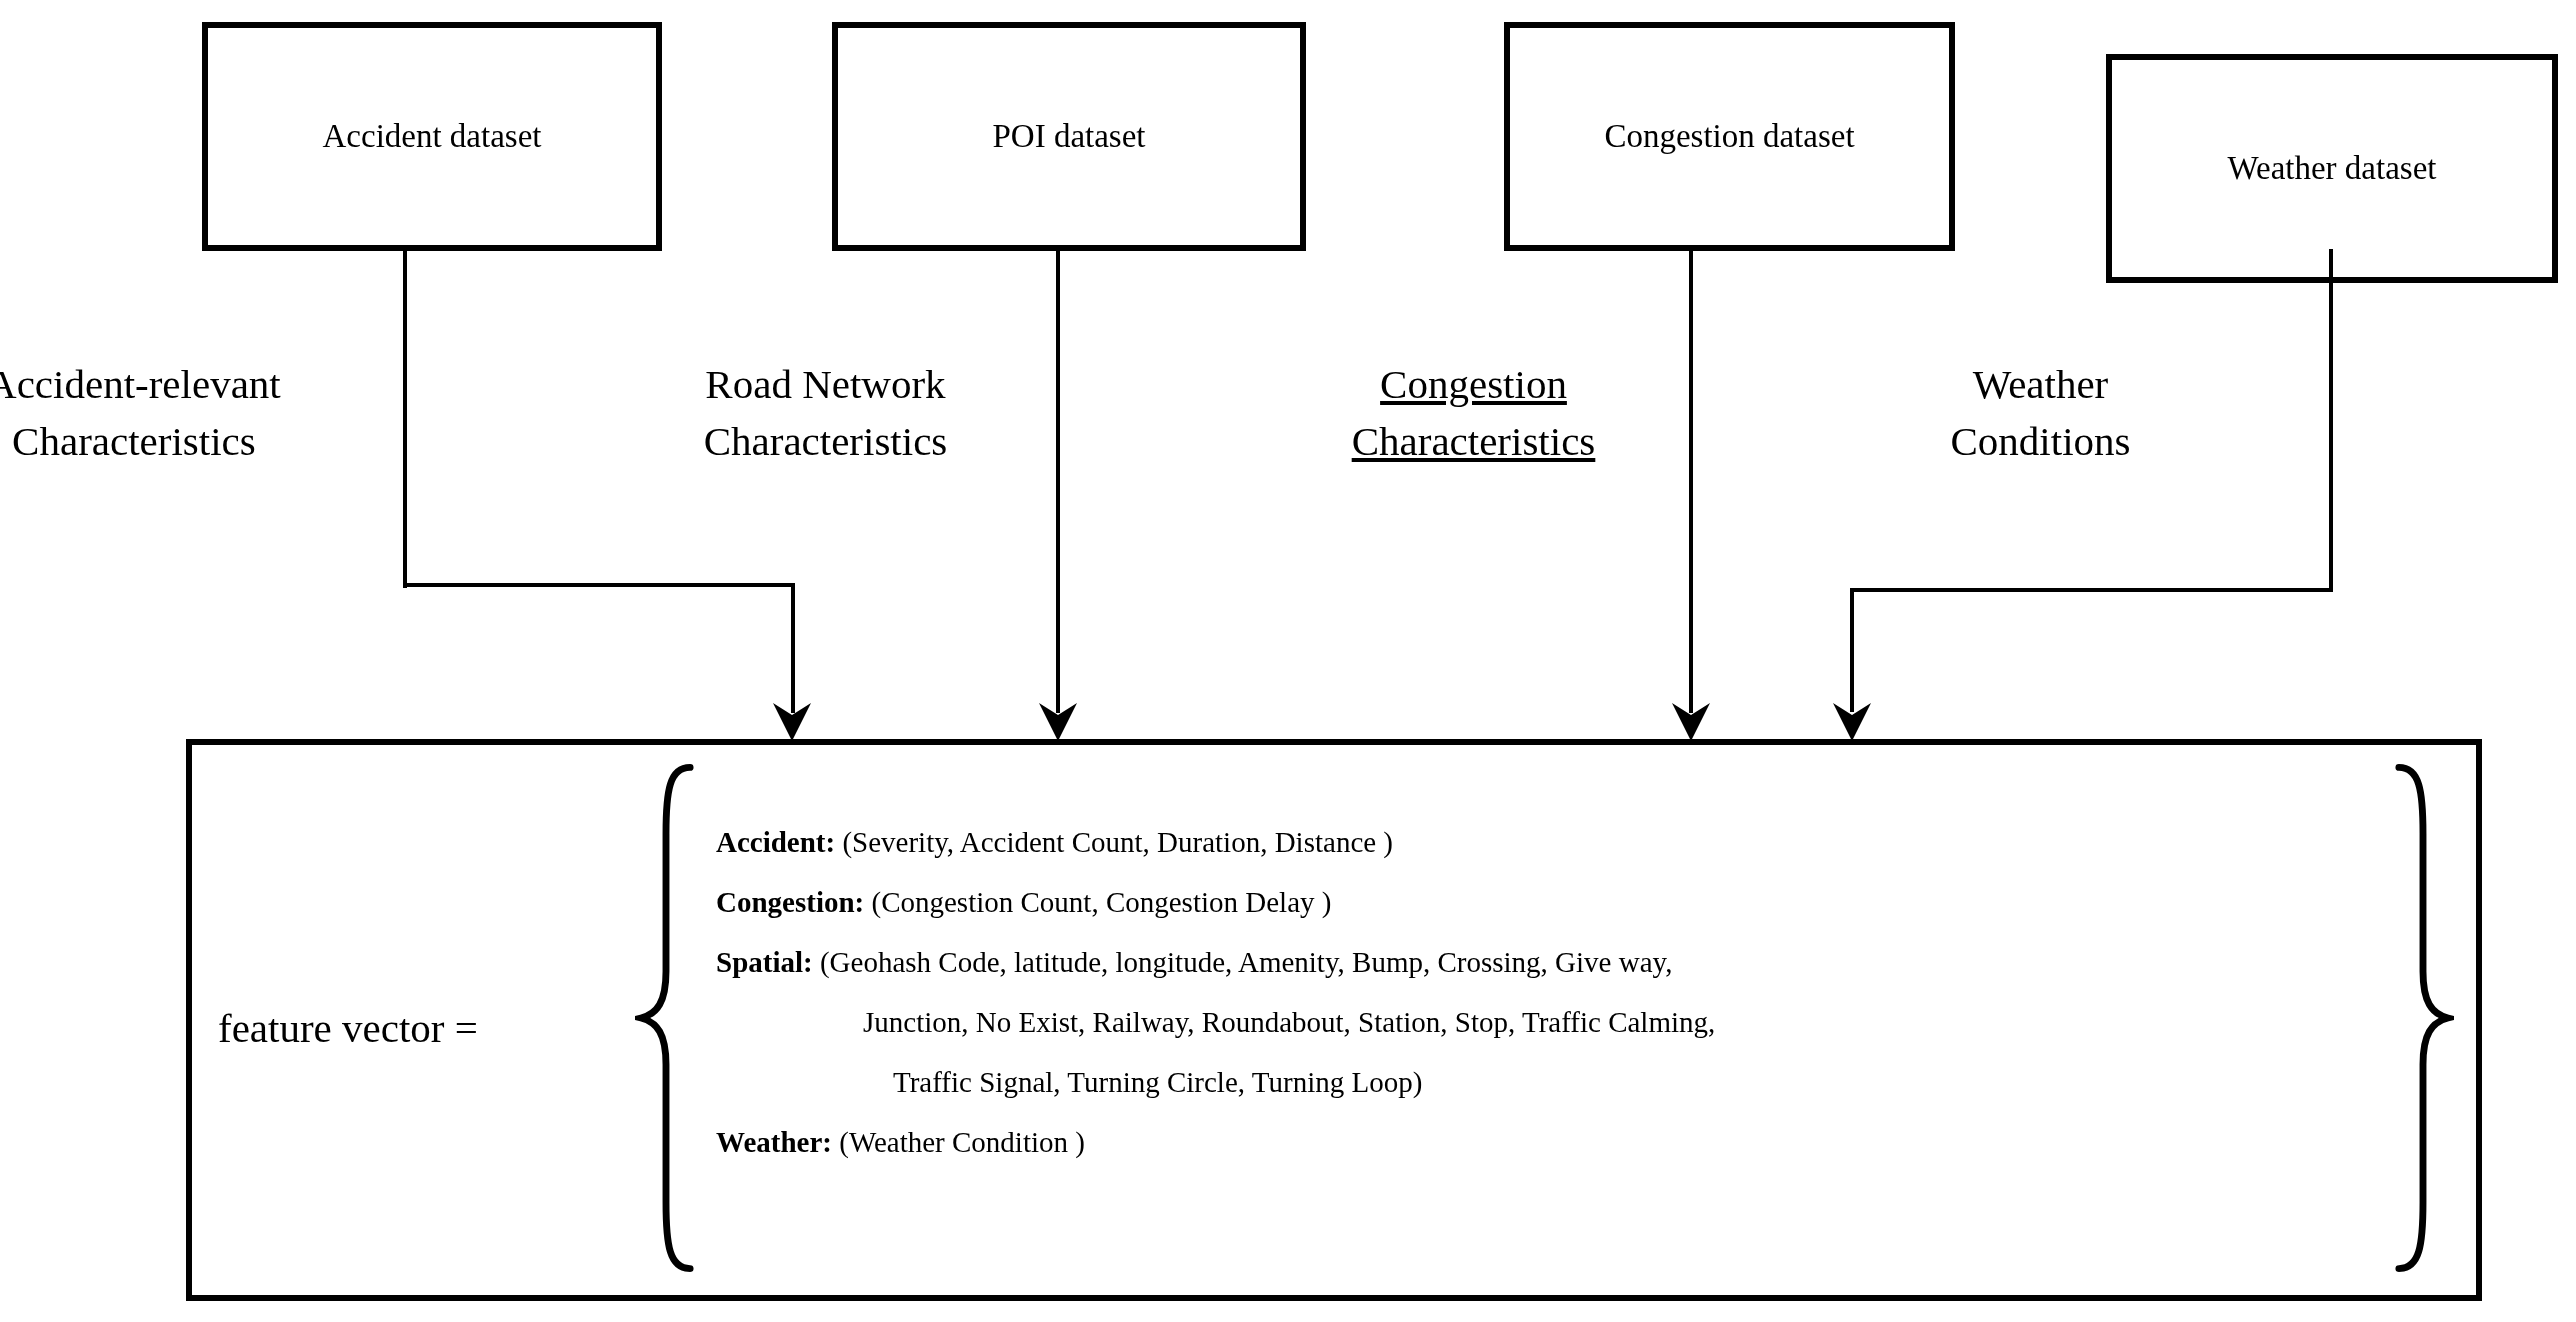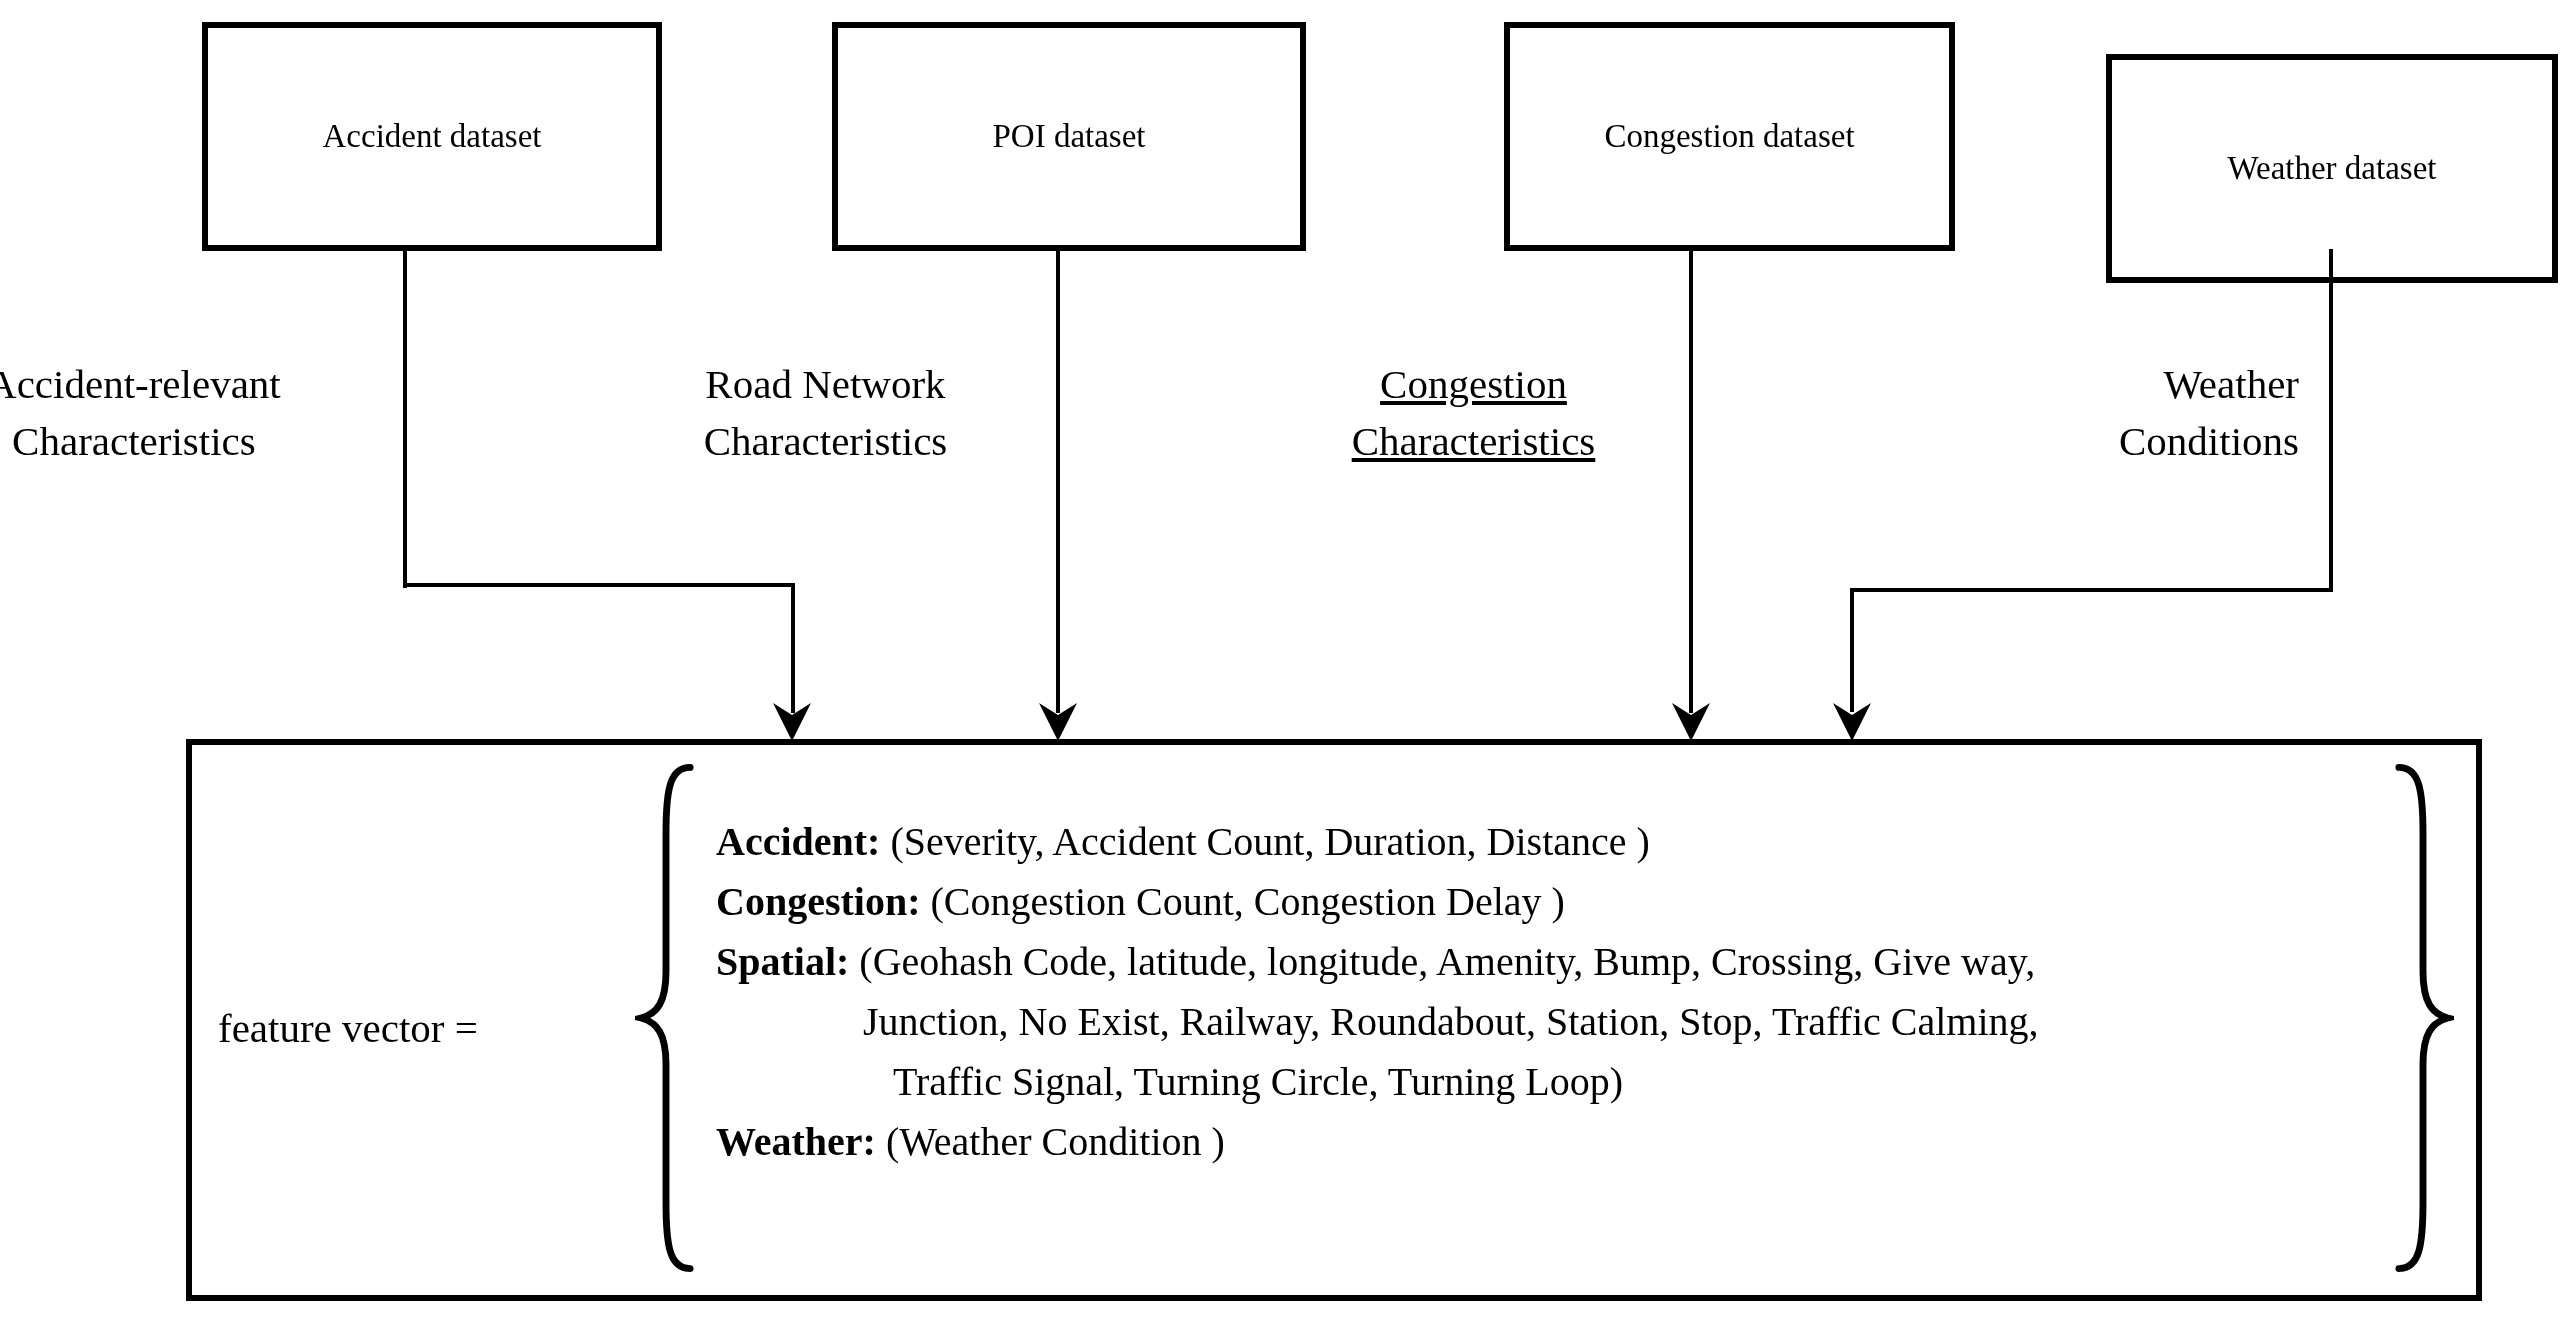--- a/index.html
+++ b/index.html
@@ -68,21 +68,21 @@
     position: absolute;
     top: 762px;
     width: 62px;
     height: 512px;
   }
   .fv-rows {
     position: absolute;
     left: 716px;
     top: 812px;
     width: 1685px;
-    font-size: 40px;
+    font-size: 29px;
     line-height: 60px;
     font-family: Liberation Serif, serif;
   }
   .fv-row { white-space: nowrap; }
   .fv-row .row-label { font-weight: bold; }
   .fv-row.indent-1 { padding-left: 147px; }
   .fv-row.indent-2 { padding-left: 177px; }
 </style>
 </head>
 <body>
@@ -131,21 +131,21 @@
     <span>Characteristics</span>
   </div>
   <div class="annotation" style="left:670px;">
     <span>Road Network</span><br>
     <span>Characteristics</span>
   </div>
   <div class="annotation" style="left:1318px;text-decoration:underline;">
     <span>Congestion</span><br>
     <span>Characteristics</span>
   </div>
-  <div class="annotation" style="left:1988px;text-align:right;">
+  <div class="annotation" style="left:1885px;">
     <span>Weather</span><br>
     <span>Conditions</span>
   </div>
 
   <div class="big-box"></div>
 
   <div class="fv-prefix">feature vector =</div>
 
   <svg class="brace-svg" style="left:635px;" viewBox="0 0 72 592">
     <path d="M 64 5 C 40 5 36 32 36 82 L 36 242 C 36 277 26 291 7 296 C 26 301 36 315 36 350 L 36 510 C 36 560 40 587 64 587" fill="none" stroke="#000" stroke-width="8" stroke-linecap="round"></path>

